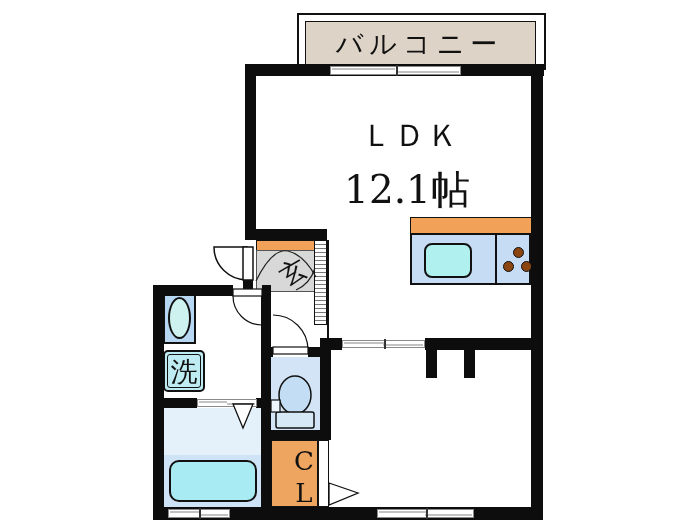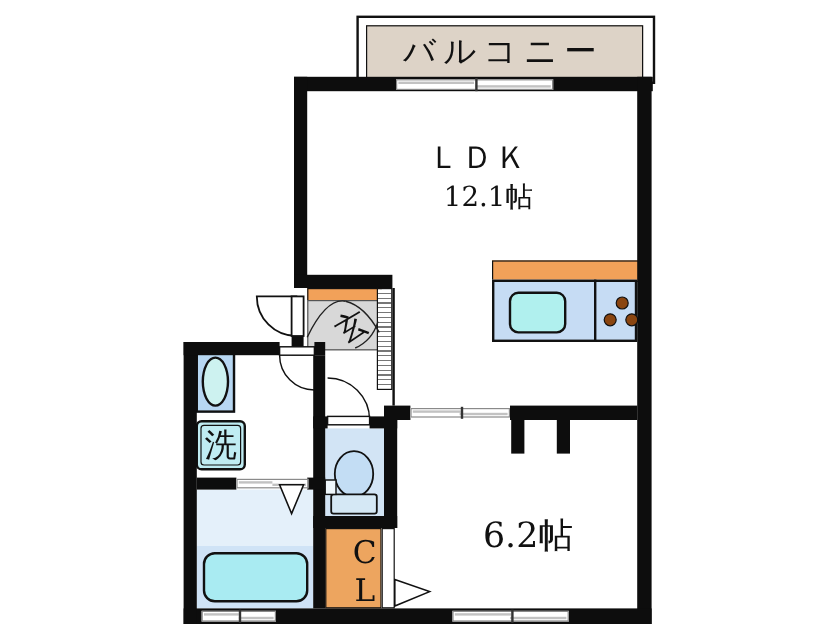--- a/index.html
+++ b/index.html
@@ -120,17 +120,16 @@
     <rect x="276" y="412" width="38" height="16" rx="2" fill="#d5e8f5" stroke="#111" stroke-width="1.5"></rect>
     <rect x="271" y="400" width="9" height="12" fill="#eef6fb" stroke="#111" stroke-width="1.2"></rect>
 
     <path d="M 256,281 Q 272,248 288,251" fill="none" stroke="#222" stroke-width="1.2"></path>
     <path d="M 288,251 Q 304,255 316,277" fill="none" stroke="#222" stroke-width="1.2"></path>
     <path d="M 296,290 Q 310,284 315,268" fill="none" stroke="#222" stroke-width="1.2"></path>
 
     <text x="293" y="281" font-size="26" fill="#111" text-anchor="middle" font-family="DejaVu Serif, Liberation Serif, serif" transform="rotate(-30 293 272)">玄</text>
   </svg>
 
-  <div class="txt" style="left:328px;top:118px;width:142px;font-size:26px;letter-spacing:2px;">ＬＤＫ</div>
-  <div class="txt" style="left:336px;top:152px;width:142px;font-size:23px;">12.1帖</div>
-  <div class="txt" style="left:370px;top:430px;width:140px;font-size:29px;">6.2帖</div>
+  <div class="txt" style="left:340px;top:118px;width:142px;font-size:31px;letter-spacing:2px;">ＬＤＫ</div>
+  <div class="txt" style="left:336px;top:168px;width:142px;font-size:39px;">12.1帖</div>
 
 </div>
 
 </body></html>

